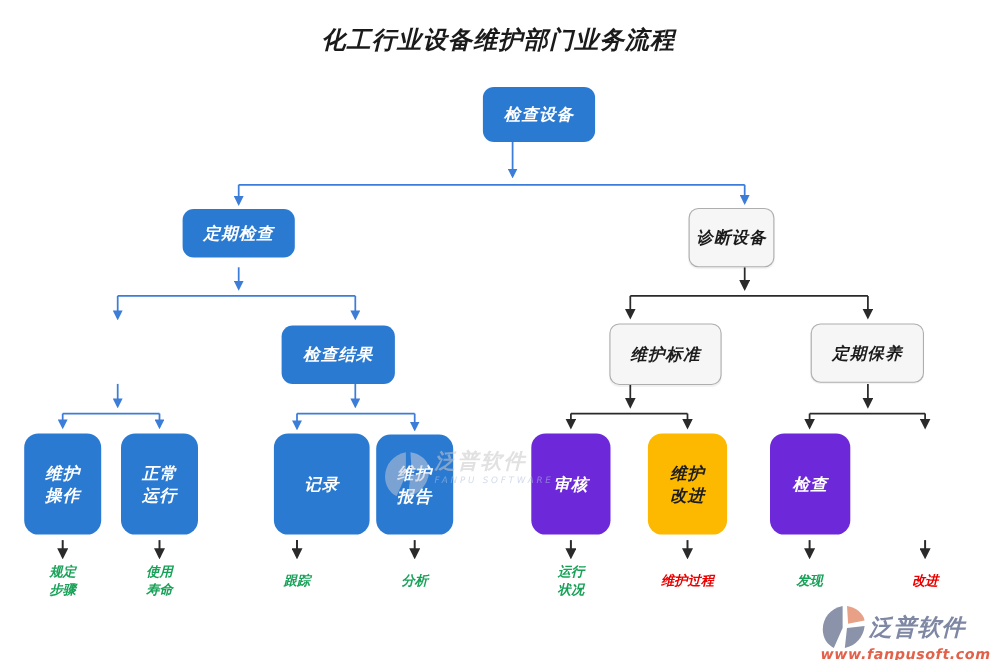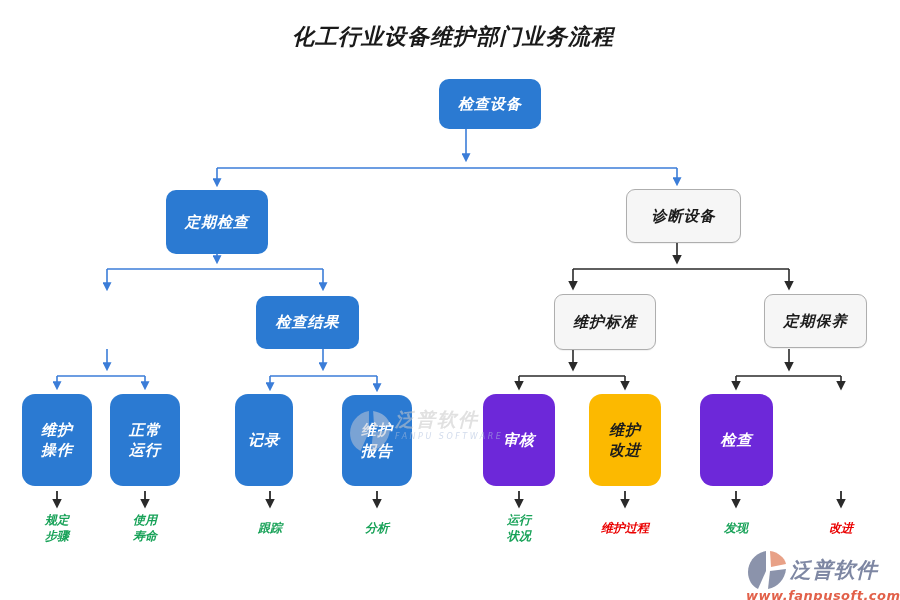--- a/index.html
+++ b/index.html
@@ -101,46 +101,46 @@
       <path d="M625,491 V506" marker-end="url(#arrK)"></path>
       <path d="M736,491 V506" marker-end="url(#arrK)"></path>
       <path d="M841,491 V506" marker-end="url(#arrK)"></path>
     </g>
   </svg>
 
   <div class="node blue" style="left:415px;top:79px;width:102px;height:50px;margin-left:24px;">
       <span class="lbl">检查设备</span>
     </div>
 
-  <div class="node blue" style="left:166px;top:190px;width:102px;height:64px;">
+  <div class="node blue" style="left:166px;top:190px;width:102px;height:44px;">
       <span class="lbl">定期检查</span>
     </div>
-  <div class="node whitebox" style="left:626px;top:189px;width:115px;height:54px;">
+  <div class="node whitebox" style="left:626px;top:189px;width:78px;height:54px;">
       <span class="lbl">诊断设备</span>
     </div>
 
   <div class="node blue" style="left:256px;top:296px;width:103px;height:53px;">
       <span class="lbl">检查结果</span>
     </div>
   <div class="node whitebox" style="left:522px;top:294px;width:102px;height:56px;margin-left:32px;">
       <span class="lbl">维护标准</span>
     </div>
-  <div class="node whitebox" style="left:737px;top:294px;width:103px;height:54px;margin-left:27px;">
+  <div class="node whitebox" style="left:737px;top:294px;width:103px;height:54px;">
       <span class="lbl">定期保养</span>
     </div>
 
   <div class="node blue tall" style="left:22px;top:394px;width:70px;height:92px;">
       <span class="lbl">维护
 操作</span>
     </div>
   <div class="node blue tall" style="left:110px;top:394px;width:70px;height:92px;">
       <span class="lbl">正常
 运行</span>
     </div>
-  <div class="node blue tall" style="left:235px;top:394px;width:58px;height:92px;">
+  <div class="node blue tall" style="left:249px;top:394px;width:87px;height:92px;">
       <span class="lbl">记录</span>
     </div>
   <div class="node blue tall" style="left:342px;top:395px;width:70px;height:91px;">
       <span class="lbl">维护
 报告</span>
     </div>
   <div class="node teal" style="left:483px;top:394px;width:72px;height:92px;">
       <span class="lbl">审核</span>
     </div>
   <div class="node yellow" style="left:589px;top:394px;width:72px;height:92px;">

